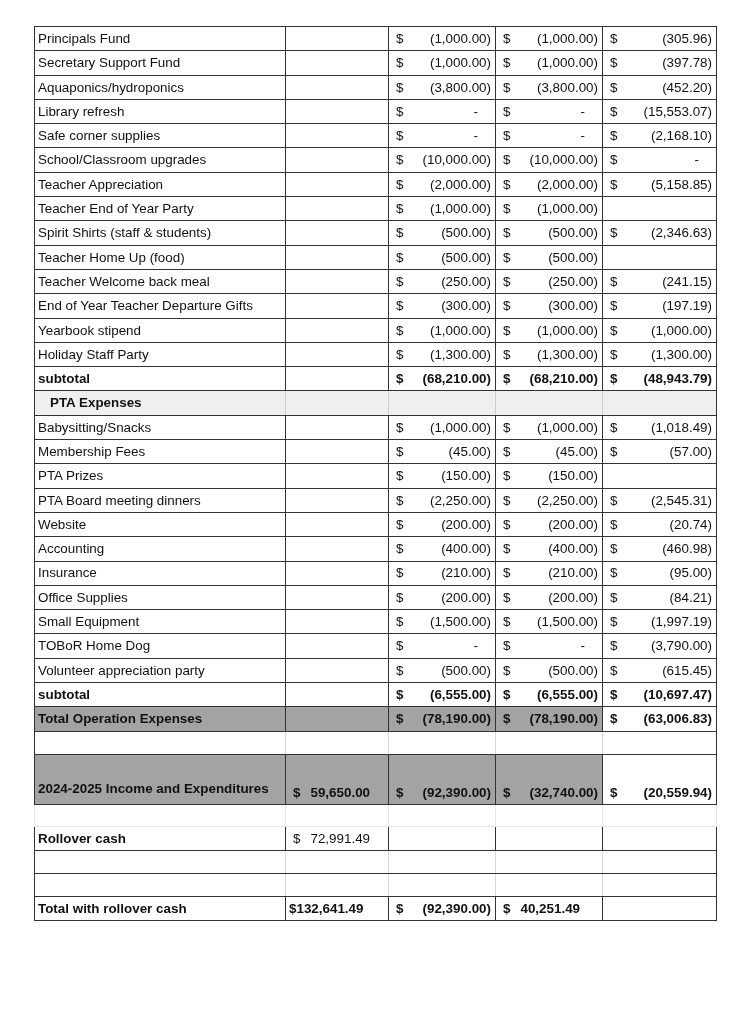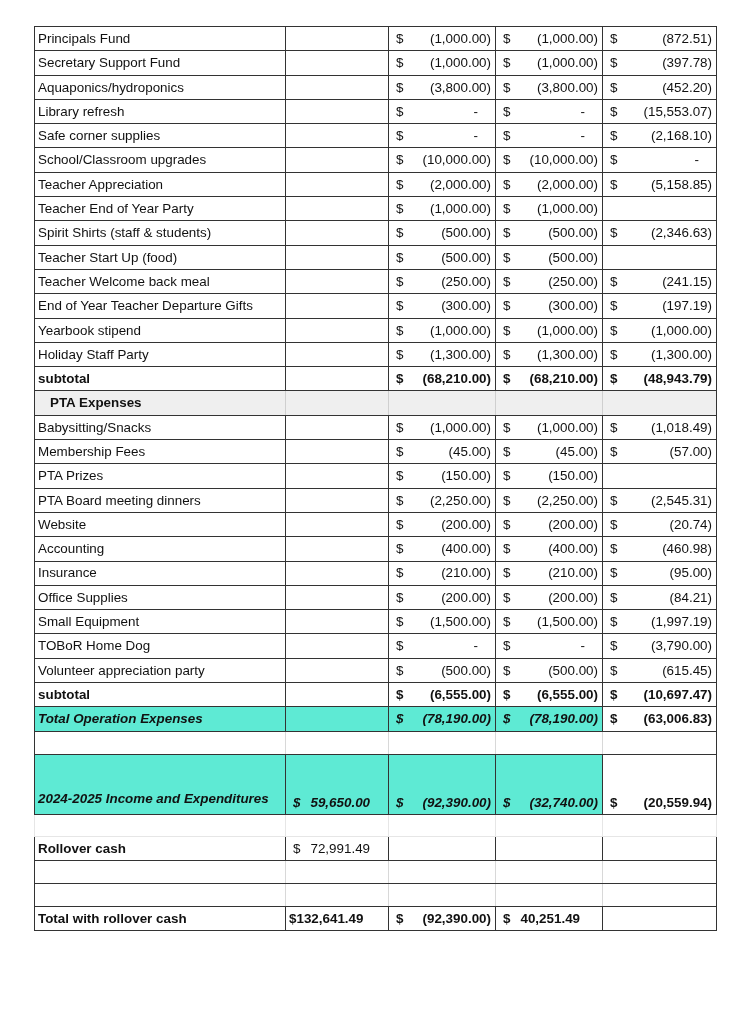--- a/index.html
+++ b/index.html
@@ -17,26 +17,26 @@
   td.label { padding-left: 4px; }
   .money { display: flex; justify-content: space-between; align-items: center; }
   .money .cur { padding-left: 4px; }
   .money .amt { padding-right: 1px; }
   .money .amt.dash { padding-right: 14px; }
   tr.bold td { font-weight: bold; }
   tr.italic td.label { }
   tr.section td { background: #efefef; font-weight: bold; border-left-color: #cfcfcf; border-right-color: #cfcfcf; padding-left: 15px; }
   tr.section td:first-child { border-left-color: #333; }
   tr.section td:last-child { border-right-color: #333; }
-  tr.shaded td.g { background: #5eead4; font-style: italic; }
+  tr.shaded td.g { background: #a3a3a3; }
   tr.spacer td { height: 23px; border-left-color: #d8d8d8; border-right-color: #d8d8d8; }
   tr.spacer td:first-child { border-left-color: #333; }
   tr.spacer td:last-child { border-right-color: #333; }
   tr.spacer-faint td { height: 22px; border-color: #e6e6e6; }
-  tr.tall td { height: 60px; vertical-align: bottom; padding-bottom: 4px; }
+  tr.tall td { height: 50px; vertical-align: bottom; padding-bottom: 4px; }
   tr.tall td.label { line-height: 1.55; white-space: normal; }
   .money.compact { justify-content: flex-start; gap: 10px; }
 </style>
 </head>
 <body>
 
 <table class="sheet">
   <colgroup>
       <col class="c0">
       <col class="c1">
@@ -56,21 +56,21 @@
         </td>
         <td>
           <div class="money">
             <span class="cur">$</span>
             <span class="amt">(1,000.00)</span>
           </div>
         </td>
         <td>
           <div class="money">
             <span class="cur">$</span>
-            <span class="amt">(872.51)</span>
+            <span class="amt">(305.96)</span>
           </div>
         </td>
       </tr>
       <tr>
         <td class="label"><span>Secretary Support Fund</span></td>
         <td></td>
         <td>
           <div class="money">
             <span class="cur">$</span>
             <span class="amt">(1,000.00)</span>
@@ -232,21 +232,21 @@
           </div>
         </td>
         <td>
           <div class="money">
             <span class="cur">$</span>
             <span class="amt">(2,346.63)</span>
           </div>
         </td>
       </tr>
       <tr>
-        <td class="label"><span>Teacher Start Up (food)</span></td>
+        <td class="label"><span>Teacher Home Up (food)</span></td>
         <td></td>
         <td>
           <div class="money">
             <span class="cur">$</span>
             <span class="amt">(500.00)</span>
           </div>
         </td>
         <td>
           <div class="money">
             <span class="cur">$</span>

